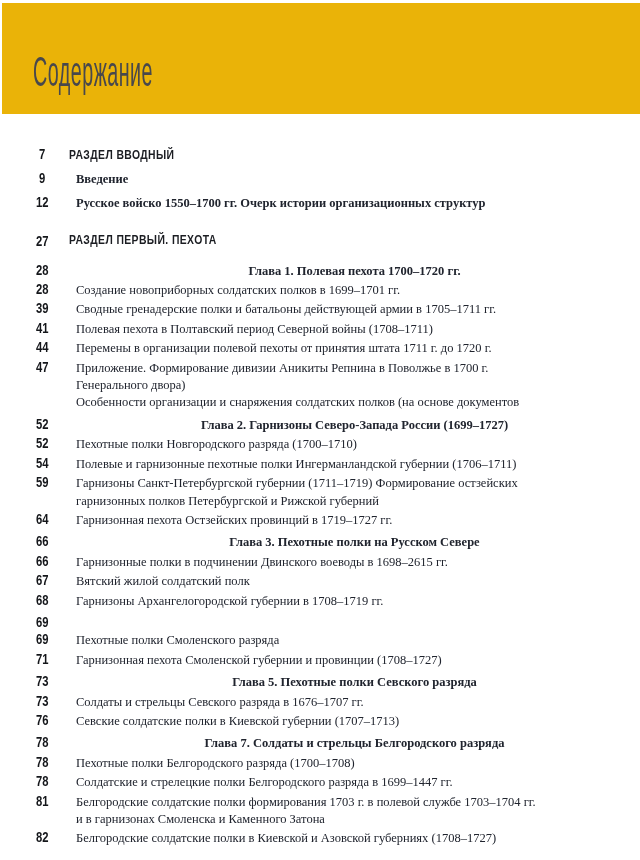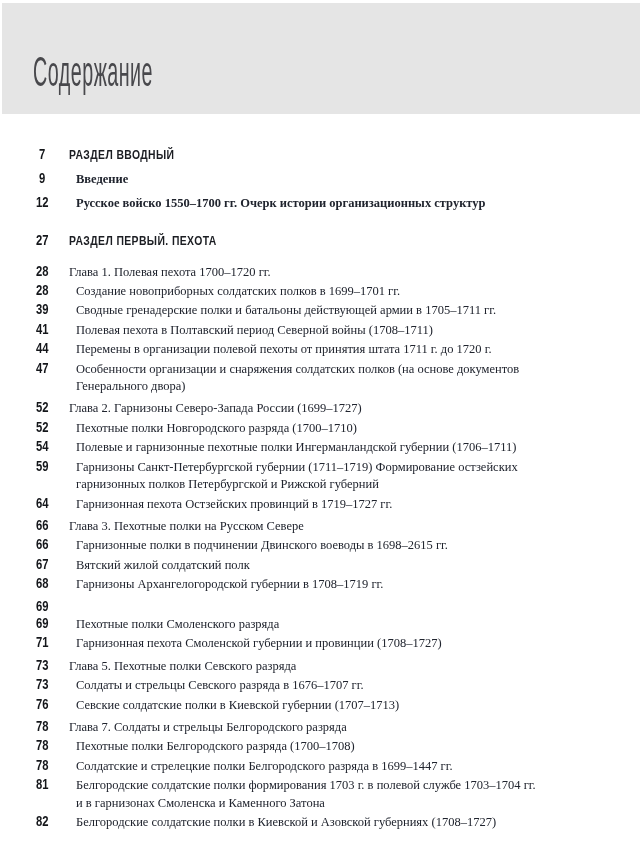--- a/index.html
+++ b/index.html
@@ -1,42 +1,42 @@
 <!DOCTYPE html>
 <html lang="ru"><head>
 <meta charset="utf-8">
 <style>
   html,body{margin:0;padding:0;}
   body{background:#ffffff;font-family:"Liberation Serif",serif;}
   .page{position:relative;width:640px;height:860px;background:#ffffff;overflow:hidden;}
 
   
-  .band{margin:3px 0 0 2px;width:638px;height:111px;background:#e5e5e5;box-sizing:border-box;padding:50px 0 0 31px;}
+  .band{margin:3px 0 0 2px;width:638px;height:111px;background:#eab308;box-sizing:border-box;padding:50px 0 0 31px;}
   .title{display:inline-block;font-family:"Liberation Sans",sans-serif;font-weight:400;
          font-size:42px;line-height:38px;color:#48484c;letter-spacing:1px;
          transform:scaleX(0.47);transform-origin:0 50%;white-space:nowrap;}
 
   
   .toc{margin-top:31px;}
   .r{display:flex;align-items:baseline;line-height:17.4px;}
   .num{flex:0 0 18px;margin-left:33px;text-align:center;
        font-family:"Liberation Sans",sans-serif;font-weight:bold;font-size:15px;color:#14161a;}
   .num .cond{display:inline-block;transform:scaleX(0.75);transform-origin:50% 50%;}
   .txt{flex:1;color:#20242e;font-size:12.5px;}
   .sec .txt,.ch .txt{padding-left:18px;}
   .it .txt{padding-left:25px;}
   .sec .txt .cond{display:inline-block;font-family:"Liberation Sans",sans-serif;font-weight:bold;
        font-size:13px;letter-spacing:0.5px;color:#1b1d22;transform:scaleX(0.8);transform-origin:0 50%;white-space:nowrap;}
-  .ch .txt{font-weight:normal;}
+  .ch .txt{font-weight:bold;text-align:center;}
   .b .txt{font-weight:bold;}
   .line{display:block;}
 
   
   .g1{margin-top:4.5px;}   
-  .g3{margin-top:19px;}    
+  .g3{margin-top:19px;align-items:center;}    
   .g4{margin-top:11px;}    
   .gc{margin-top:3px;}     
 </style>
 </head>
 <body>
 
 <div class="page">
 
   <div class="band">
     <span class="title">Содержание</span>
@@ -100,22 +100,23 @@
     <div class="r it">
       <span class="num"><span class="cond">44</span></span>
       <span class="txt">
           <span class="line">Перемены в организации полевой пехоты от принятия штата 1711 г. до 1720 г.</span>
         </span>
     </div>
 
     <div class="r it">
       <span class="num"><span class="cond">47</span></span>
       <span class="txt">
+        <span class="line">Приложение. Формирование дивизии Аникиты Репнина в Поволжье в 1700 г.</span>
+        <span class="line">Генерального двора)</span>
         <span class="line">Особенности организации и снаряжения солдатских полков (на основе документов</span>
-        <span class="line">Генерального двора)</span>
       </span>
     </div>
 
     <div class="r ch gc">
       <span class="num"><span class="cond">52</span></span>
       <span class="txt">
           <span class="line">Глава 2. Гарнизоны Северо-Запада России (1699–1727)</span>
         </span>
     </div>
 

